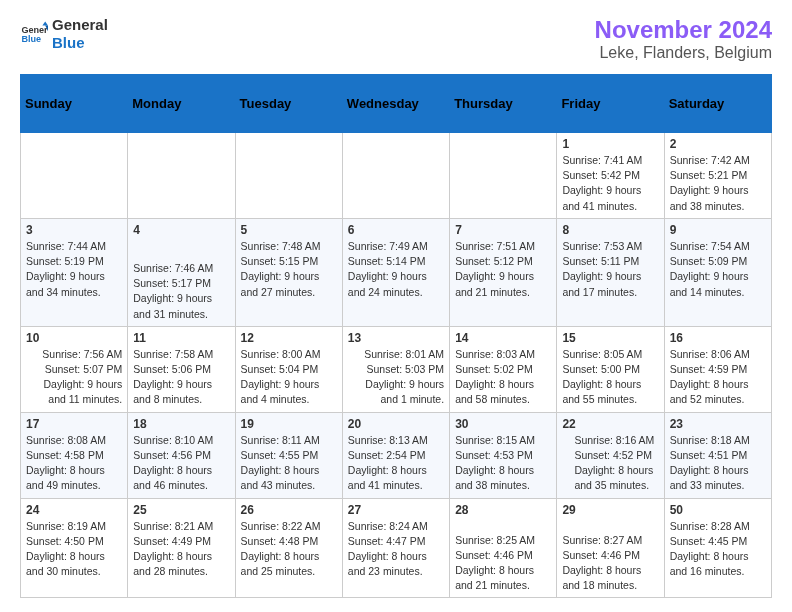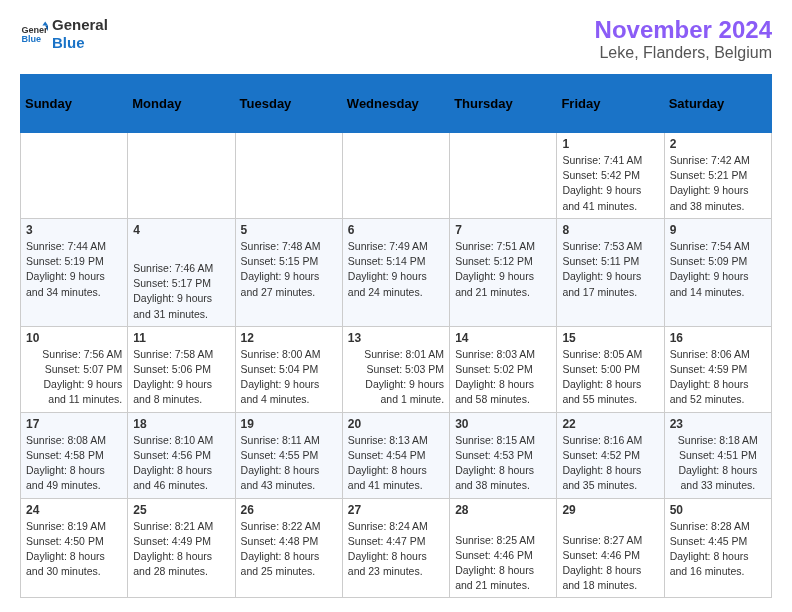--- a/index.html
+++ b/index.html
@@ -257,41 +257,41 @@
           <td>
             <div class="day-number">19</div>
             <div class="day-info" style="white-space: pre-line;">Sunrise: 8:11 AM
 Sunset: 4:55 PM
 Daylight: 8 hours
 and 43 minutes.</div>
           </td>
           <td>
             <div class="day-number">20</div>
             <div class="day-info" style="white-space: pre-line;">Sunrise: 8:13 AM
-Sunset: 4:54 PM
+Sunset: 2:54 PM
 Daylight: 8 hours
 and 41 minutes.</div>
           </td>
           <td>
             <div class="day-number">30</div>
             <div class="day-info" style="white-space: pre-line;">Sunrise: 8:15 AM
 Sunset: 4:53 PM
 Daylight: 8 hours
 and 38 minutes.</div>
           </td>
           <td>
             <div class="day-number">22</div>
-            <div class="day-info" style="white-space: pre-line;">Sunrise: 8:16 AM
+            <div class="day-info" style="white-space: pre-line; margin-left: 12px;">Sunrise: 8:16 AM
 Sunset: 4:52 PM
 Daylight: 8 hours
 and 35 minutes.</div>
           </td>
           <td>
             <div class="day-number">23</div>
-            <div class="day-info" style="white-space: pre-line; text-align: center;">Sunrise: 8:18 AM
+            <div class="day-info" style="white-space: pre-line;">Sunrise: 8:18 AM
 Sunset: 4:51 PM
 Daylight: 8 hours
 and 33 minutes.</div>
           </td>
         </tr>
         <tr>
           <td>
             <div class="day-number">24</div>
             <div class="day-info" style="white-space: pre-line;">Sunrise: 8:19 AM
 Sunset: 4:50 PM

